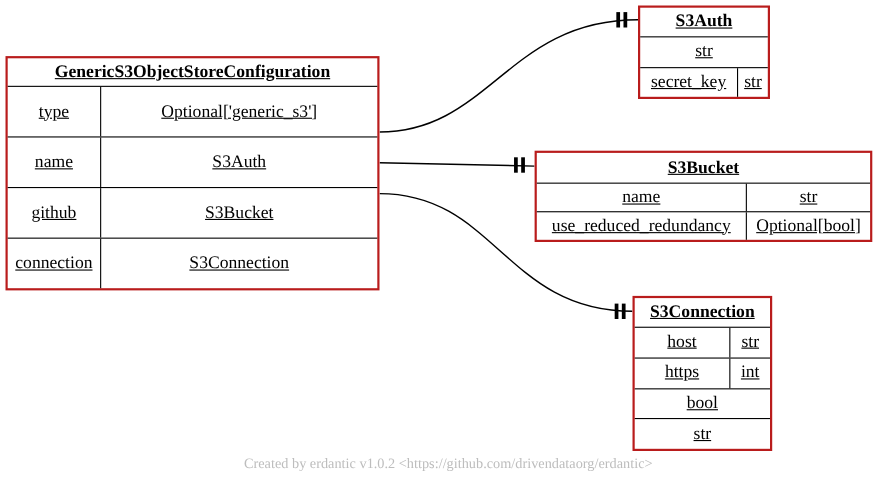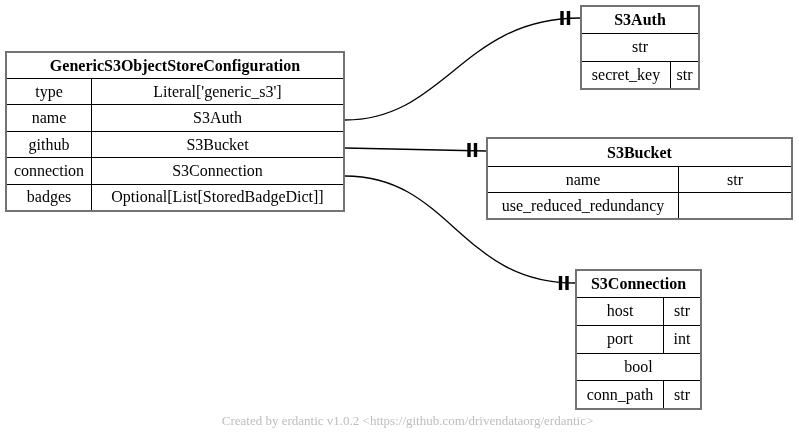--- a/index.html
+++ b/index.html
@@ -2,38 +2,38 @@
 <html><head>
 <meta charset="utf-8">
 <style>
   html,body{margin:0;padding:0;background:#fff;}
   .canvas{
     position:relative;width:799px;height:439px;background:#ffffff;
     font-family:"Liberation Serif","DejaVu Serif",serif;overflow:hidden;
   }
   svg.edge-layer{position:absolute;left:0;top:0;width:799px;height:439px;}
   .entity{
-    position:absolute;background:#ffffff;border:2px solid #737373;
-    display:flex;flex-direction:column;box-sizing:border-box;z-index:2;
+    position:absolute;background:#ffffff;border:2px solid #b91c1c;
+    display:flex;flex-direction:column;box-sizing:border-box;z-index:2;text-decoration:underline;
   }
   .entity-title{
     display:flex;align-items:center;justify-content:center;
     font-weight:bold;font-size:16px;border-bottom:1.4px solid #000000;
     flex:0 0 auto;white-space:nowrap;
   }
   .entity-row{display:flex;flex:1 1 auto;min-height:0;}
   .entity-row + .entity-row{border-top:1.4px solid #000000;}
   .cell{
     display:flex;align-items:center;justify-content:center;
     font-size:16px;white-space:nowrap;overflow:hidden;
   }
   .cell.fname{border-right:1.4px solid #000000;flex:0 0 auto;}
   .cell.ftype{flex:1 1 auto;}
   
-  #e0{left:5px;top:51px;width:340px;height:161px;}
+  #e0{left:5px;top:51px;width:340px;height:213px;}
   #e0 .entity-title{height:25px;}
   #e0 .fname{width:84px;}
   #e1{left:580px;top:5px;width:120px;height:85px;}
   #e1 .entity-title{height:26px;}
   #e1 .fname{width:88px;}
   #e2{left:486px;top:137px;width:307px;height:83px;}
   #e2 .entity-title{height:27px;}
   #e2 .fname{width:190px;}
   #e3{left:575px;top:269px;width:127px;height:141px;}
   #e3 .entity-title{height:26px;}
@@ -65,37 +65,33 @@
         <path d="M560.5,276 V290"></path>
           <path d="M567,276 V290"></path>
       </g>
     </g>
   </svg>
 
   <div class="entity" id="e0">
     <div class="entity-title">GenericS3ObjectStoreConfiguration</div>
     <div class="entity-row">
       <div class="cell fname">type</div>
-      <div class="cell ftype">Literal['generic_s3']</div>
+      <div class="cell ftype">Optional['generic_s3']</div>
     </div>
     <div class="entity-row">
       <div class="cell fname">name</div>
       <div class="cell ftype">S3Auth</div>
     </div>
     <div class="entity-row">
       <div class="cell fname">github</div>
       <div class="cell ftype">S3Bucket</div>
     </div>
     <div class="entity-row">
       <div class="cell fname">connection</div>
       <div class="cell ftype">S3Connection</div>
-    </div>
-    <div class="entity-row">
-      <div class="cell fname">badges</div>
-      <div class="cell ftype">Optional[List[StoredBadgeDict]]</div>
     </div>
   </div>
 
   <div class="entity" id="e1">
     <div class="entity-title">S3Auth</div>
     <div class="entity-row">
       <div class="cell ftype">str</div>
     </div>
     <div class="entity-row">
       <div class="cell fname">secret_key</div>
@@ -104,36 +100,36 @@
   </div>
 
   <div class="entity" id="e2">
     <div class="entity-title">S3Bucket</div>
     <div class="entity-row">
       <div class="cell fname">name</div>
       <div class="cell ftype">str</div>
     </div>
     <div class="entity-row">
       <div class="cell fname">use_reduced_redundancy</div>
+      <div class="cell ftype">Optional[bool]</div>
     </div>
   </div>
 
   <div class="entity" id="e3">
     <div class="entity-title">S3Connection</div>
     <div class="entity-row">
       <div class="cell fname">host</div>
       <div class="cell ftype">str</div>
     </div>
     <div class="entity-row">
-      <div class="cell fname">port</div>
+      <div class="cell fname">https</div>
       <div class="cell ftype">int</div>
     </div>
     <div class="entity-row">
       <div class="cell ftype">bool</div>
     </div>
     <div class="entity-row">
-      <div class="cell fname">conn_path</div>
       <div class="cell ftype">str</div>
     </div>
   </div>
 
   <div class="footer">Created by erdantic v1.0.2 &lt;https://github.com/drivendataorg/erdantic&gt;</div>
 </div>
 
 </body></html>

